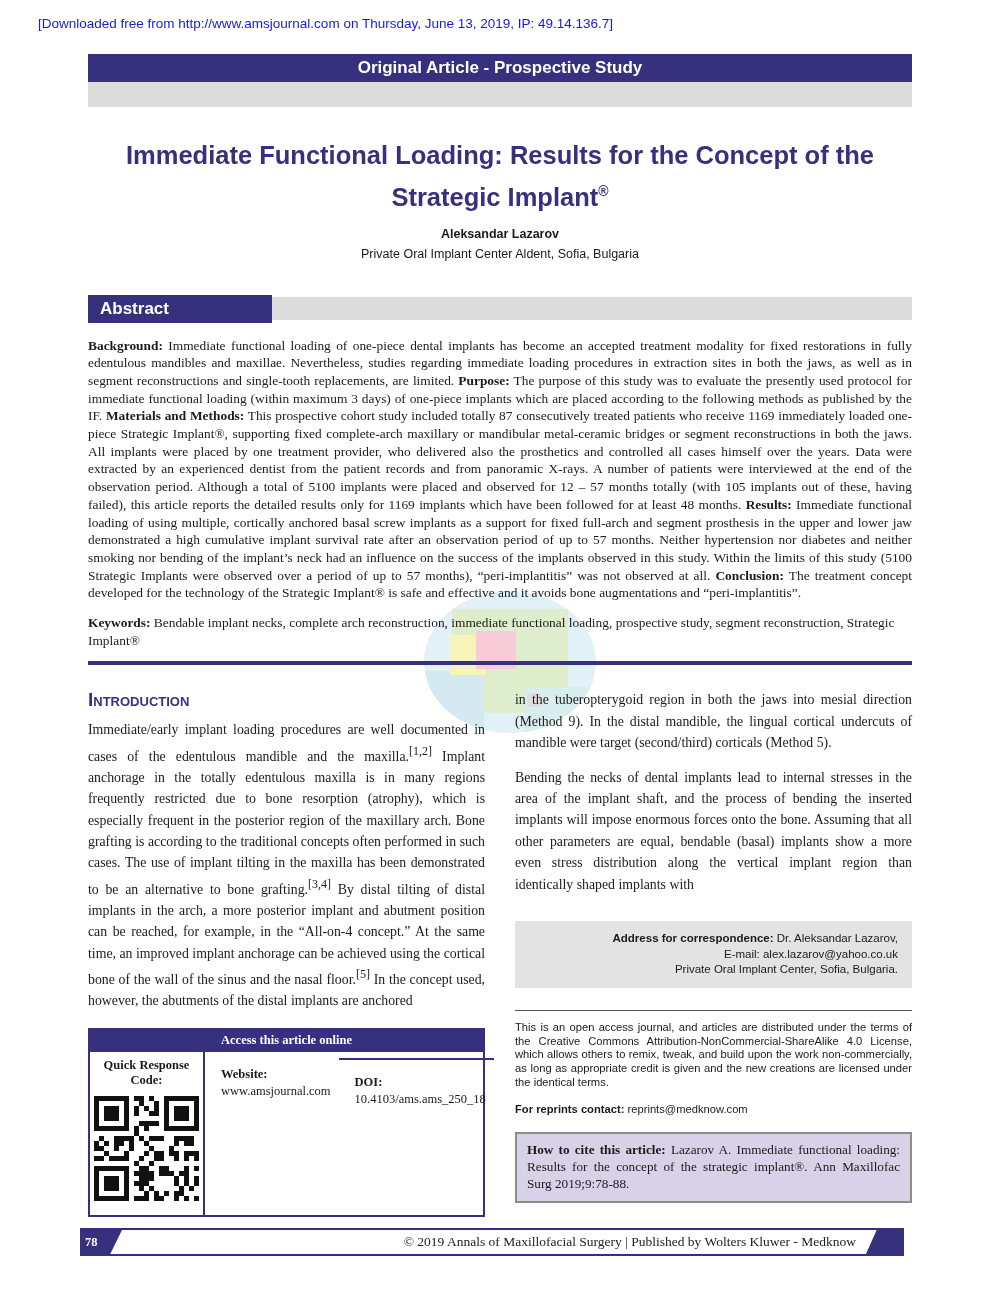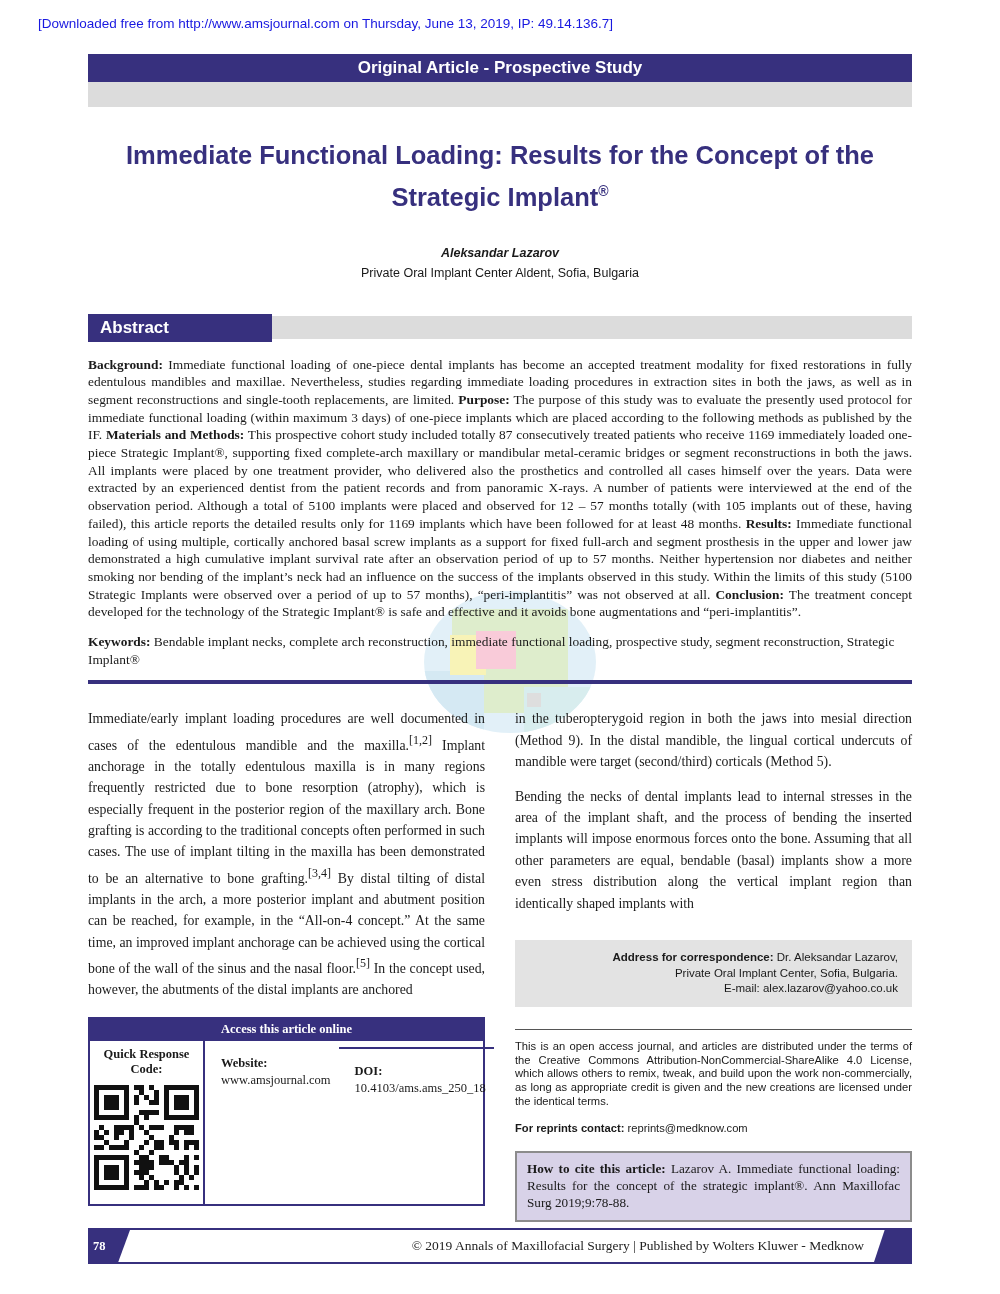--- a/index.html
+++ b/index.html
@@ -36,23 +36,23 @@
   }
   .gray-bar{height:25px;background:var(--light-gray);}
   .title{
     margin-top:30px;text-align:center;
     font-family:"Liberation Sans", sans-serif;
     font-weight:bold;font-size:25.5px;line-height:36px;
     color:var(--indigo);
   }
   .title sup{font-size:14px;}
   .author{
-    margin-top:31px;text-align:center;
-    font-family:"Liberation Sans", sans-serif;
-    font-weight:bold;font-size:12.5px;font-style:italic;
+    margin-top:12px;text-align:center;
+    font-family:"Liberation Sans", sans-serif;
+    font-weight:bold;font-size:12.5px;
   }
   .affiliation{
     margin-top:6px;text-align:center;
     font-family:"Liberation Sans", sans-serif;
     font-size:12.5px;
   }
   .abstract-bar{margin-top:34px;display:flex;align-items:flex-start;height:28px;}
   .abstract-label{
     width:184px;height:28px;background:var(--indigo);
     color:#fff;font-family:"Liberation Sans", sans-serif;
@@ -115,21 +115,21 @@
   .cite-box{
     margin-top:17px;
     background:var(--cite-bg);
     border:2px solid var(--cite-border);
     padding:7px 10px 9px;
     font-size:13.2px;line-height:17px;text-align:justify;
   }
 
   
   .footer{
-    position:absolute;left:88px;top:1228px;width:824px;height:36px;
+    position:absolute;left:80px;top:1228px;width:824px;height:28px;
     background:#fff;border-top:2px solid var(--indigo);border-bottom:2px solid var(--indigo);
     z-index:3;
     padding-left:36px;
   }
   .footer-left{
     position:absolute;left:0;top:0;bottom:0;width:42px;
     background:var(--indigo);
     clip-path:polygon(0 0,100% 0,72% 100%,0 100%);
     color:#fff;font-weight:bold;font-size:12.5px;
     display:flex;align-items:center;padding-left:5px;
@@ -192,20 +192,21 @@
 
     <p class="abstract-text"><b>Background:</b><span> Immediate functional loading of one-piece dental implants has become an accepted treatment modality for fixed restorations in fully edentulous mandibles and maxillae. Nevertheless, studies regarding immediate loading procedures in extraction sites in both the jaws, as well as in segment reconstructions and single-tooth replacements, are limited. </span><b>Purpose:</b><span> The purpose of this study was to evaluate the presently used protocol for immediate functional loading (within maximum 3 days) of one-piece implants which are placed according to the following methods as published by the IF. </span><b>Materials and Methods:</b><span> This prospective cohort study included totally 87 consecutively treated patients who receive 1169 immediately loaded one-piece Strategic Implant®, supporting fixed complete-arch maxillary or mandibular metal-ceramic bridges or segment reconstructions in both the jaws. All implants were placed by one treatment provider, who delivered also the prosthetics and controlled all cases himself over the years. Data were extracted by an experienced dentist from the patient records and from panoramic X-rays. A number of patients were interviewed at the end of the observation period. Although a total of 5100 implants were placed and observed for 12 – 57 months totally (with 105 implants out of these, having failed), this article reports the detailed results only for 1169 implants which have been followed for at least 48 months. </span><b>Results:</b><span> Immediate functional loading of using multiple, cortically anchored basal screw implants as a support for fixed full-arch and segment prosthesis in the upper and lower jaw demonstrated a high cumulative implant survival rate after an observation period of up to 57 months. Neither hypertension nor diabetes and neither smoking nor bending of the implant’s neck had an influence on the success of the implants observed in this study. Within the limits of this study (5100 Strategic Implants were observed over a period of up to 57 months), “peri-implantitis” was not observed at all. </span><b>Conclusion:</b><span> The treatment concept developed for the technology of the Strategic Implant® is safe and effective and it avoids bone augmentations and “peri-implantitis”.</span></p>
 
     <p class="keywords"><b>Keywords:</b><span> Bendable implant necks, complete arch reconstruction, immediate functional loading, prospective study, segment reconstruction, Strategic Implant®</span></p>
 
     <div class="rule"></div>
 
     <div class="columns">
 
       <div class="col">
+        <h2 class="intro-heading">Introduction</h2>
         <p class="body-text"><span>Immediate/early implant loading procedures are well documented in cases of the edentulous mandible and the maxilla.</span><sup class="cite">[1,2]</sup><span> Implant anchorage in the totally edentulous maxilla is in many regions frequently restricted due to bone resorption (atrophy), which is especially frequent in the posterior region of the maxillary arch. Bone grafting is according to the traditional concepts often performed in such cases. The use of implant tilting in the maxilla has been demonstrated to be an alternative to bone grafting.</span><sup class="cite">[3,4]</sup><span> By distal tilting of distal implants in the arch, a more posterior implant and abutment position can be reached, for example, in the “All-on-4 concept.” At the same time, an improved implant anchorage can be achieved using the cortical bone of the wall of the sinus and the nasal floor.</span><sup class="cite">[5]</sup><span> In the concept used, however, the abutments of the distal implants are anchored</span></p>
 
         <div class="access-box">
           <div class="access-header">Access this article online</div>
           <div class="access-body">
             <div class="access-left">
               <div class="qr-label">Quick Response Code:</div>
               <svg id="qr" class="qr" xmlns="http://www.w3.org/2000/svg" viewBox="0 0 105 105">
                   <rect x="0" y="0" width="5" height="5" fill="#111"></rect>
                   <rect x="5" y="0" width="5" height="5" fill="#111"></rect>
@@ -435,22 +436,22 @@
           </div>
         </div>
       </div>
 
       <div class="col">
         <p class="body-text">in the tuberopterygoid region in both the jaws into mesial direction (Method 9). In the distal mandible, the lingual cortical undercuts of mandible were target (second/third) corticals (Method 5).</p>
         <p class="body-text para2">Bending the necks of dental implants lead to internal stresses in the area of the implant shaft, and the process of bending the inserted implants will impose enormous forces onto the bone. Assuming that all other parameters are equal, bendable (basal) implants show a more even stress distribution along the vertical implant region than identically shaped implants with</p>
 
         <div class="corr-box">
           <div><b>Address for correspondence:</b><span> Dr. Aleksandar Lazarov,</span></div>
+          <div>E-mail: alex.lazarov@yahoo.co.uk</div>
           <div>Private Oral Implant Center, Sofia, Bulgaria.</div>
-          <div>E-mail: alex.lazarov@yahoo.co.uk</div>
         </div>
 
         <hr class="thin-rule">
 
         <p class="open-access">This is an open access journal, and articles are distributed under the terms of the Creative Commons Attribution-NonCommercial-ShareAlike 4.0 License, which allows others to remix, tweak, and build upon the work non-commercially, as long as appropriate credit is given and the new creations are licensed under the identical terms.</p>
 
         <p class="reprints"><b>For reprints contact:</b><span> reprints@medknow.com</span></p>
 
         <div class="cite-box"><b>How to cite this article:</b><span> Lazarov A. Immediate functional loading: Results for the concept of the strategic implant®. Ann Maxillofac Surg 2019;9:78-88.</span></div>
       </div>

